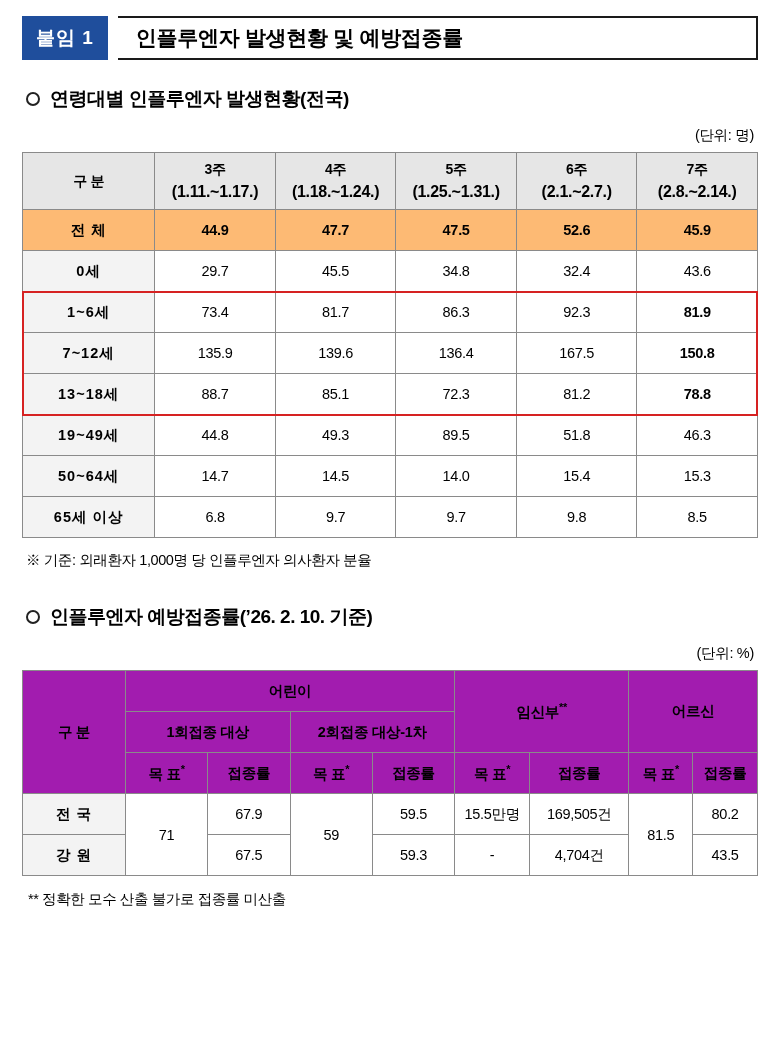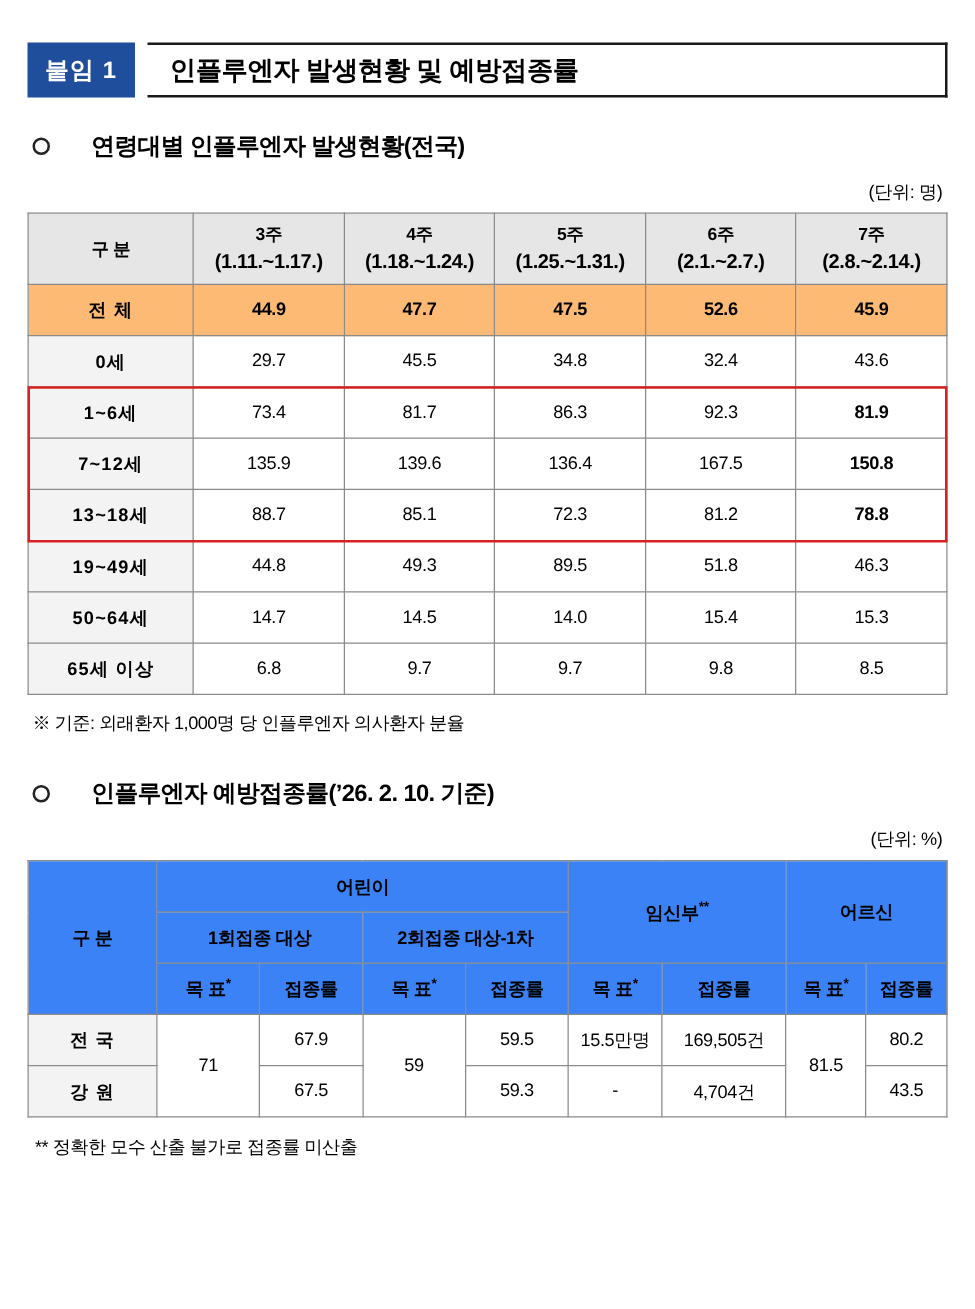--- a/index.html
+++ b/index.html
@@ -11,21 +11,21 @@
     width: 780px;
     min-height: 1047px;
     font-family: "Liberation Sans", sans-serif;
     color: #000000;
     position: relative;
   }
   .page {
     width: 780px;
     min-height: 1047px;
     box-sizing: border-box;
-    padding: 34px 22px 10px 22px;
+    padding: 16px 22px 10px 22px;
   }
 
   
   .doc-header {
     display: flex;
     align-items: stretch;
     margin-bottom: 26px;
   }
   .attach-badge {
     background: #1f4e9c;
@@ -59,21 +59,20 @@
   }
 
   
   .section-heading {
     display: flex;
     align-items: center;
     font-size: 19px;
     font-weight: bold;
     letter-spacing: -0.5px;
     margin: 0 0 14px 4px;
-    gap: 23px;
   }
   .circle-marker {
     display: inline-block;
     width: 14px;
     height: 14px;
     border: 2px solid #222;
     border-radius: 50%;
     margin-right: 10px;
     box-sizing: border-box;
   }
@@ -138,21 +137,21 @@
   .note {
     font-size: 14.5px;
     margin: 13px 0 0 4px;
     letter-spacing: -0.4px;
   }
 
   .gap-lg { height: 34px; }
 
   
   .tbl2 th {
-    background: #3b82f6;
+    background: #a21caf;
     font-weight: bold;
   }
   .tbl2 td { height: 40px; }
   .tbl2 .rowlabel {
     background: #f3f3f3;
     font-weight: bold;
     letter-spacing: 1px;
   }
   .sup { font-size: 11px; vertical-align: super; }
 

